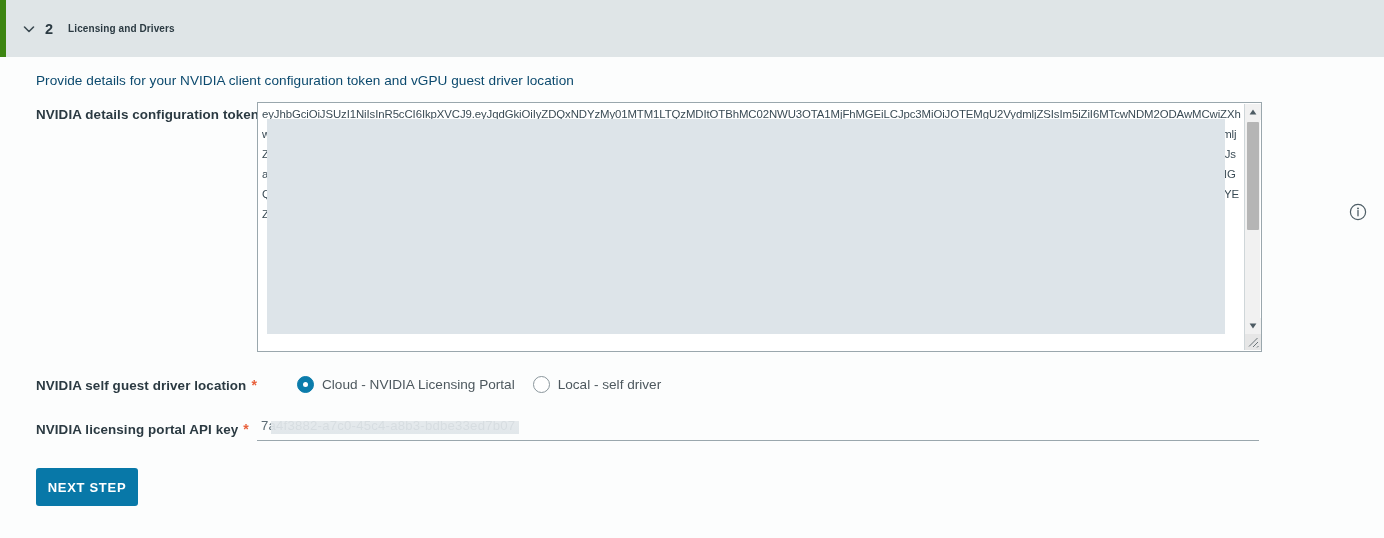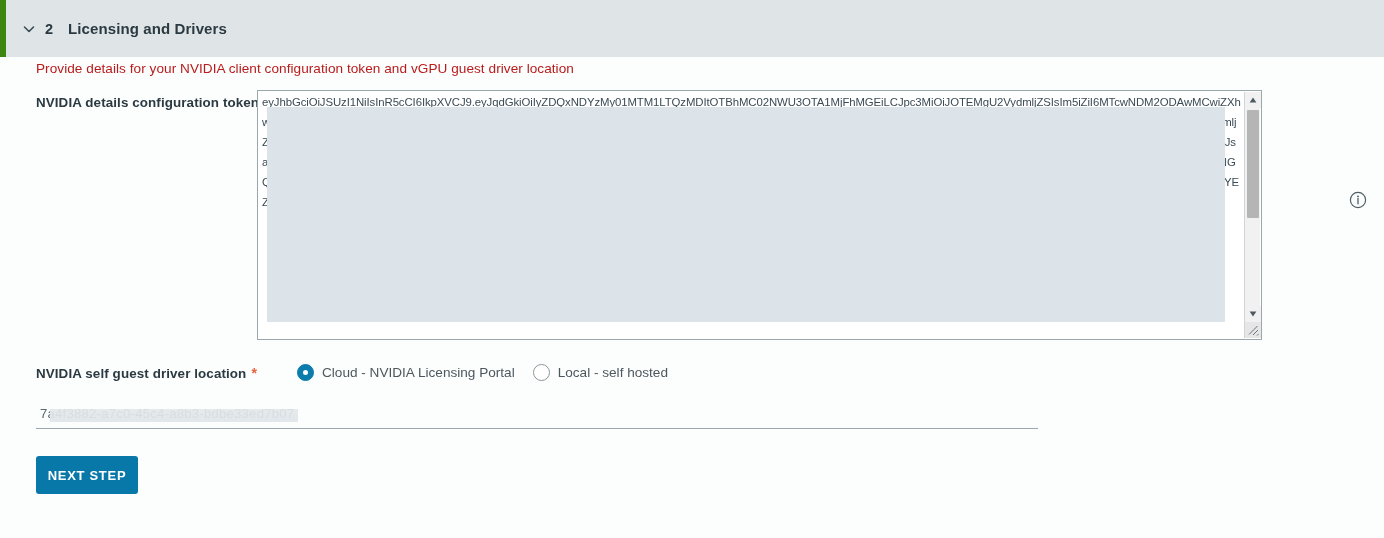--- a/index.html
+++ b/index.html
@@ -31,33 +31,33 @@
   }
   .chevron-btn svg { display: block; }
   .step-num {
     font-size: 14.5px;
     font-weight: bold;
     color: #2b3a42;
     margin-left: 1px;
     margin-right: 15px;
   }
   .step-title {
-    font-size: 15px;
+    font-size: 10px;
     font-weight: bold;
     color: #2b3a42;
     letter-spacing: .1px;
   }
 
   
   .body-wrap { position: relative; padding-left: 36px; }
 
   .intro {
     font-size: 13.6px;
-    color: #b91c1c;
-    padding-top: 4px;
+    color: #0c4a6e;
+    padding-top: 16px;
     letter-spacing: .05px;
   }
 
   .field-row {
     position: relative;
     display: flex;
     align-items: flex-start;
   }
 
   .field-label {
@@ -283,27 +283,30 @@
       <div class="field-label">
         <span>NVIDIA self guest driver location</span><span class="req">*</span>
       </div>
       <div class="radio-group">
         <label class="radio-opt">
           <span class="radio-mark on"></span>
           <span class="radio-label">Cloud - NVIDIA Licensing Portal</span>
         </label>
         <label class="radio-opt">
           <span class="radio-mark"></span>
-          <span class="radio-label">Local - self hosted</span>
+          <span class="radio-label">Local - self driver</span>
         </label>
       </div>
     </div>
 
     
     <div class="field-row key-row">
+      <div class="field-label">
+        <span>NVIDIA licensing portal API key</span><span class="req">*</span>
+      </div>
       <div class="key-input-wrap">
         <span class="key-value">7a4f3882-a7c0-45c4-a8b3-bdbe33ed7b07</span>
         <span class="key-redact"></span>
       </div>
 
     </div>
 
     
     <button class="next-btn">NEXT STEP</button>
 

